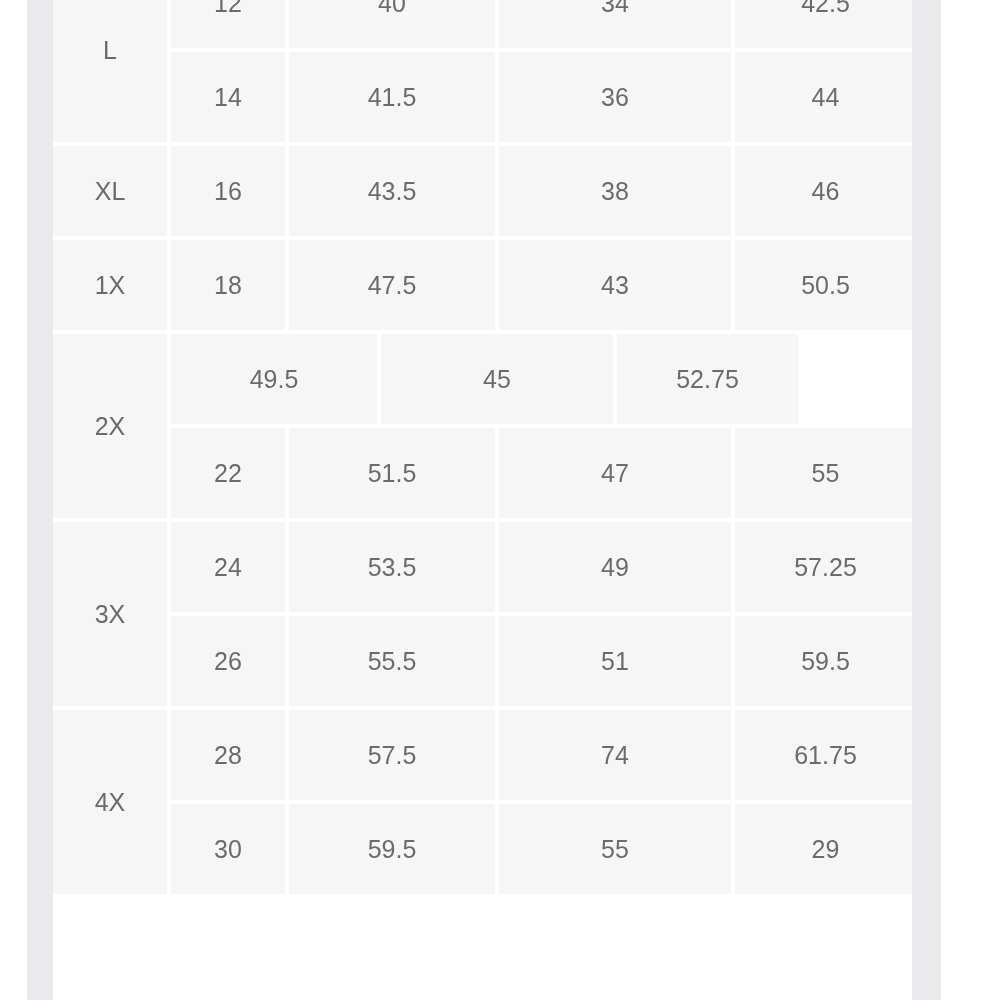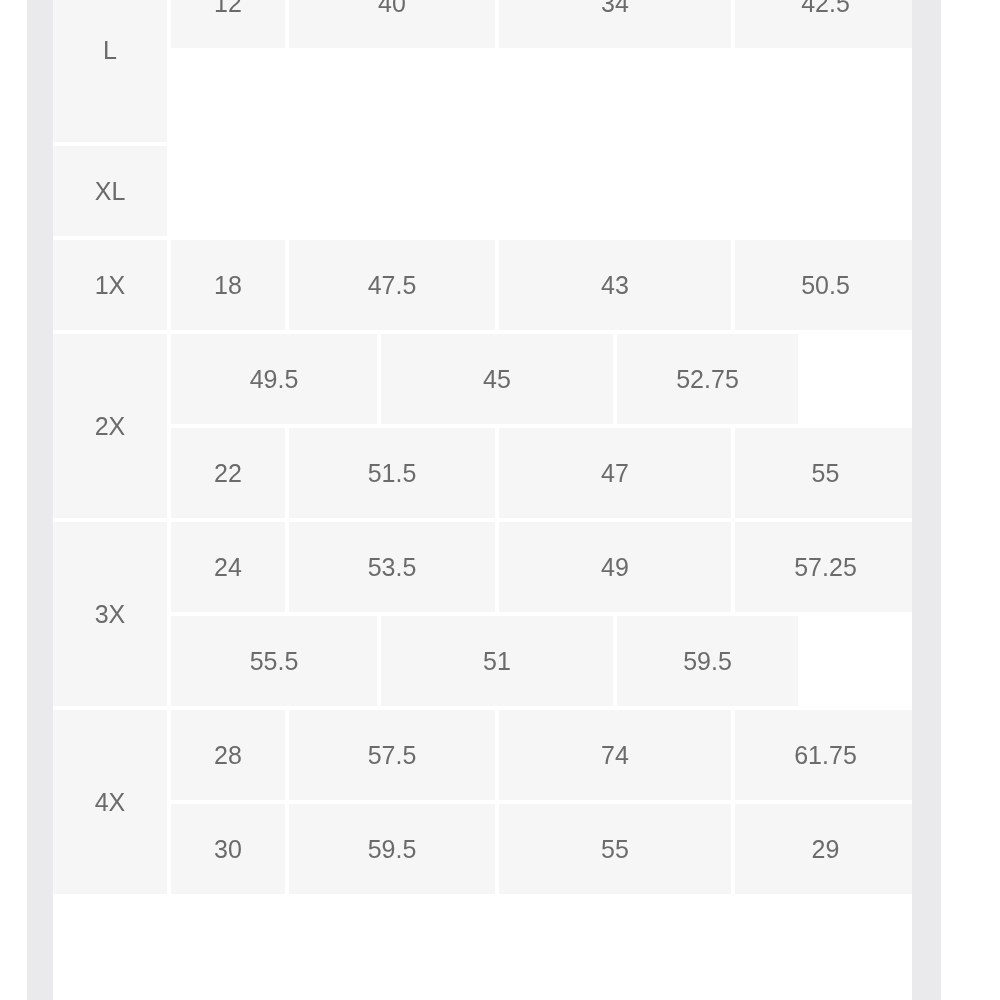--- a/index.html
+++ b/index.html
@@ -108,24 +108,38 @@
   <div id="size-table">
       <div class="size-group">
         <div class="size-label" style="height: 184px;">L</div>
         <div class="group-rows">
           <div class="measure-row">
             <div class="cell c-numeric-size">12</div>
             <div class="cell c-bust">40</div>
             <div class="cell c-waist">34</div>
             <div class="cell c-hip">42.5</div>
           </div>
+          <div class="measure-row">
+            <div class="cell c-numeric-size">14</div>
+            <div class="cell c-bust">41.5</div>
+            <div class="cell c-waist">36</div>
+            <div class="cell c-hip">44</div>
+          </div>
         </div>
       </div>
       <div class="size-group">
         <div class="size-label" style="height: 90px;">XL</div>
+        <div class="group-rows">
+          <div class="measure-row">
+            <div class="cell c-numeric-size">16</div>
+            <div class="cell c-bust">43.5</div>
+            <div class="cell c-waist">38</div>
+            <div class="cell c-hip">46</div>
+          </div>
+        </div>
       </div>
       <div class="size-group">
         <div class="size-label" style="height: 90px;">1X</div>
         <div class="group-rows">
           <div class="measure-row">
             <div class="cell c-numeric-size">18</div>
             <div class="cell c-bust">47.5</div>
             <div class="cell c-waist">43</div>
             <div class="cell c-hip">50.5</div>
           </div>
@@ -150,20 +164,21 @@
       <div class="size-group">
         <div class="size-label" style="height: 184px; text-align: center;">3X</div>
         <div class="group-rows">
           <div class="measure-row">
             <div class="cell c-numeric-size">24</div>
             <div class="cell c-bust">53.5</div>
             <div class="cell c-waist">49</div>
             <div class="cell c-hip">57.25</div>
           </div>
           <div class="measure-row">
+            <div class="cell c-numeric-size">26</div>
             <div class="cell c-bust">55.5</div>
             <div class="cell c-waist">51</div>
             <div class="cell c-hip">59.5</div>
           </div>
         </div>
       </div>
       <div class="size-group">
         <div class="size-label" style="height: 184px;">4X</div>
         <div class="group-rows">
           <div class="measure-row">

